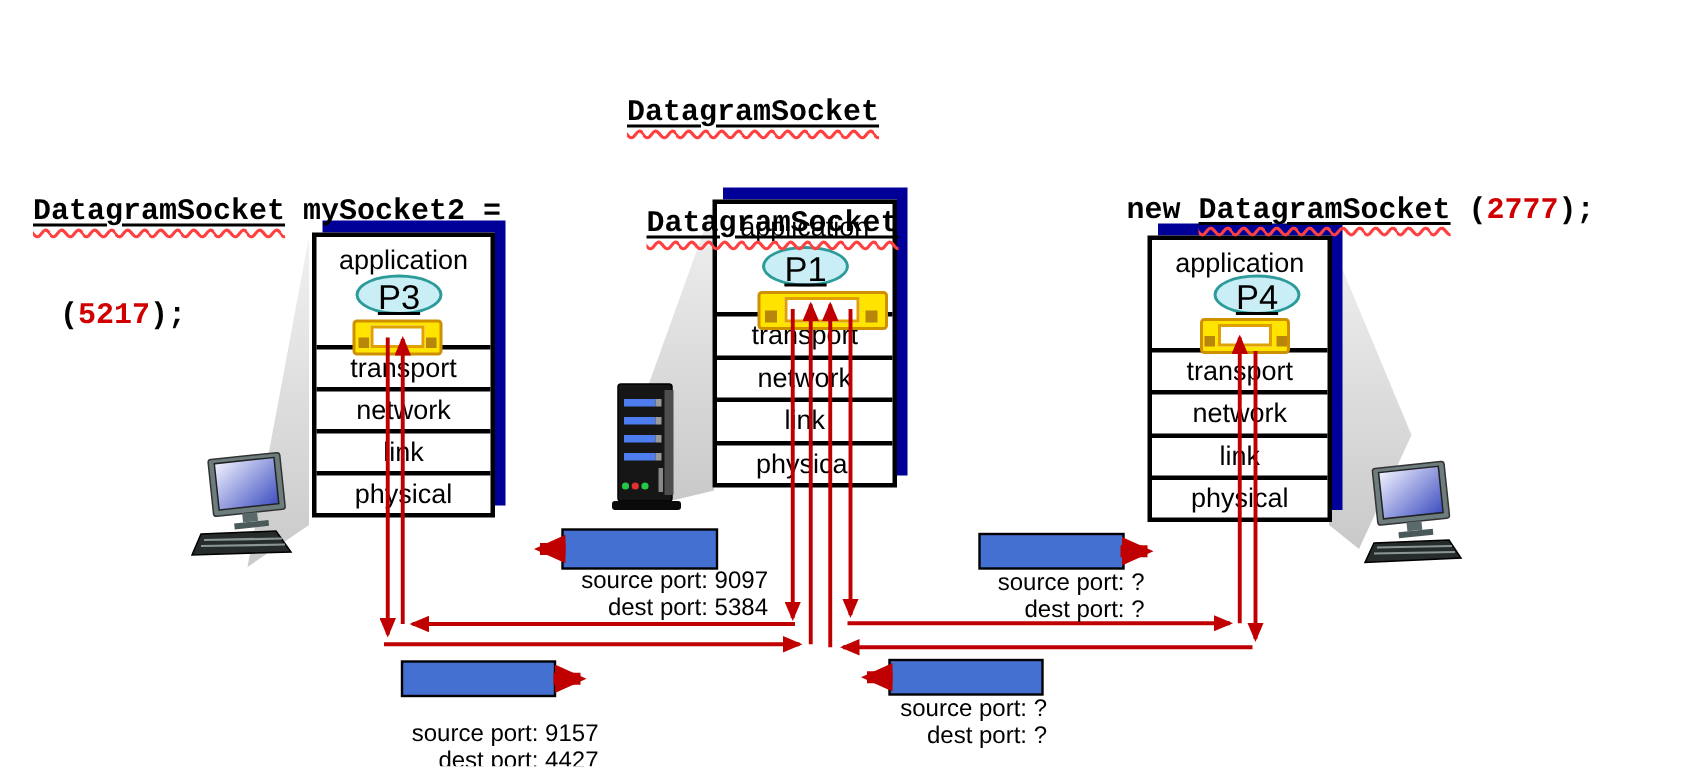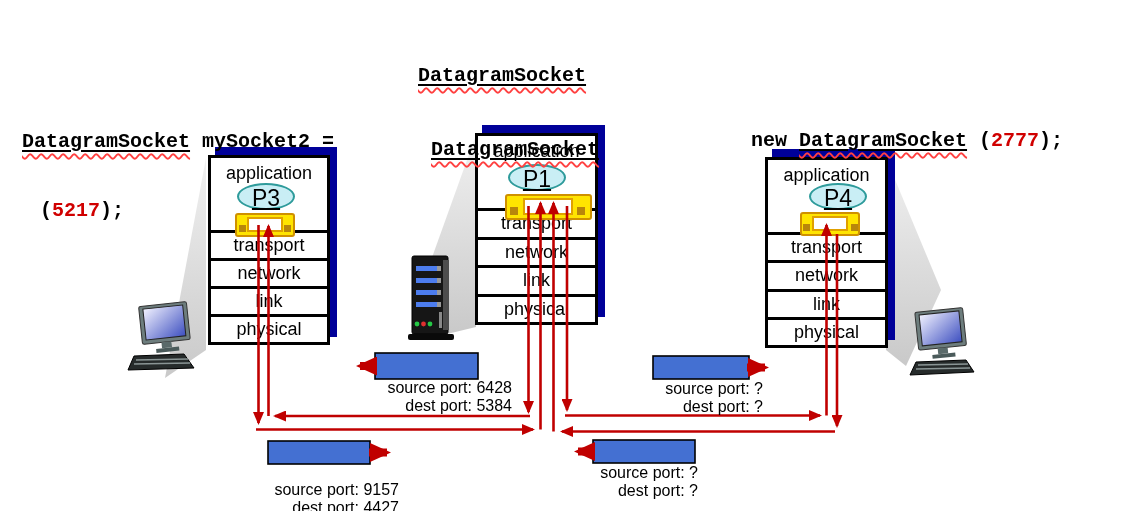--- a/index.html
+++ b/index.html
@@ -242,21 +242,21 @@
   <div class="code c-center" style="left:418px;top:16px">
     <div class="cl"><span class="ul"><span class="wavy">DatagramSocket</span></span></div>
     <div class="cl" style="padding-left:13px"><span class="ul"><span class="wavy">DatagramSocket</span></span></div>
   </div>
 
   <div class="code c-right" style="left:742px;top:82px">
     <div class="cl" style="padding-left:9px"><span>new </span><span class="ul"><span class="wavy">DatagramSocket</span></span><span> (</span><span class="num">2777</span><span>);</span></div>
   </div>
 
   <div class="portlabel" style="left:332px;top:379px">
-    <div>source port: 6428</div>
+    <div>source port: 9097</div>
     <div>dest port: 5384</div>
   </div>
   <div class="portlabel" style="left:583px;top:380px">
     <div>source port: ?</div>
     <div>dest port: ?</div>
   </div>
   <div class="portlabel" style="left:219px;top:481px">
     <div>source port: 9157</div>
     <div>dest port: 4427</div>
   </div>

